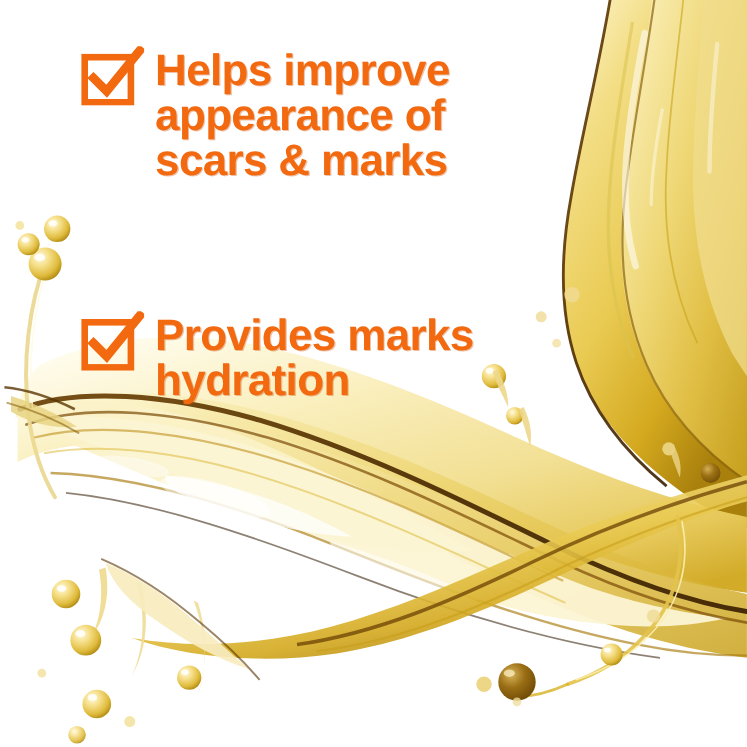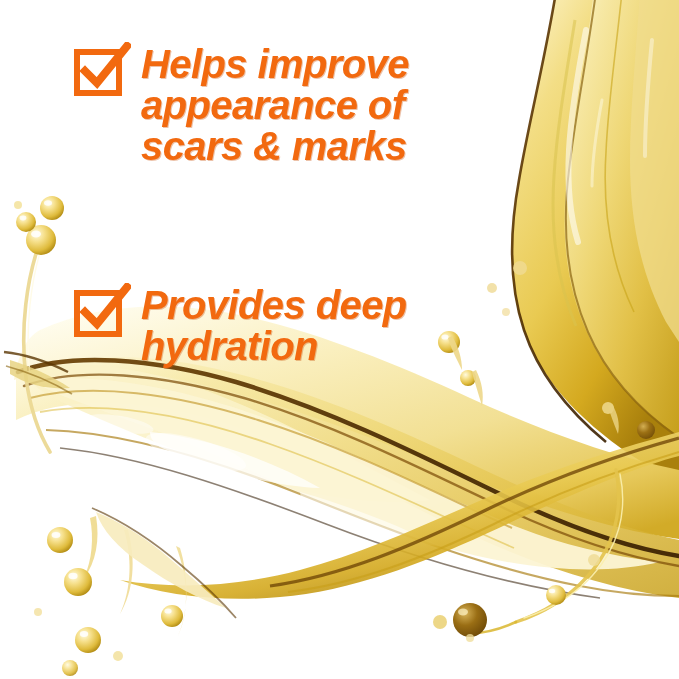--- a/index.html
+++ b/index.html
@@ -8,21 +8,21 @@
     font-family:"Liberation Sans",sans-serif;
   }
   #stage{position:relative;width:679px;height:679px;background:#fff;overflow:hidden;}
 
   
   #art{position:absolute;inset:0;width:679px;height:679px;}
 
   
   .benefits{
     position:absolute;left:0;top:0;width:679px;height:580px;
-    z-index:5;pointer-events:none;font-style:italic;
+    z-index:5;pointer-events:none;
   }
   .benefit{position:absolute;display:flex;align-items:flex-start;pointer-events:auto;}
   .b1{left:74px;top:44px;}
   .b2{left:74px;top:204px;}
   .b3{left:74px;top:285px;}
 
   .checkbox{
     position:relative;width:47px;height:47px;flex:0 0 47px;margin-top:5px;
   }
   .checkbox svg{display:block;width:58px;height:54px;margin-left:-1px;margin-top:-7px;}
@@ -251,18 +251,18 @@
     </div>
 
 
     <div class="benefit b3">
       <span class="checkbox">
         <svg viewBox="0 0 58 54" xmlns="http://www.w3.org/2000/svg">
           <rect x="4" y="10" width="42" height="41" fill="none" stroke="#F2690F" stroke-width="6"></rect>
           <path d="M 12 29 L 24 41 L 54 4" fill="none" stroke="#F2690F" stroke-width="8" stroke-linecap="square" stroke-linejoin="miter"></path>
         </svg>
       </span>
-      <span class="benefit-text">Provides deep
+      <span class="benefit-text">Provides marks
 hydration</span>
     </div>
 
   </div>
 </div>
 
 </body></html>

